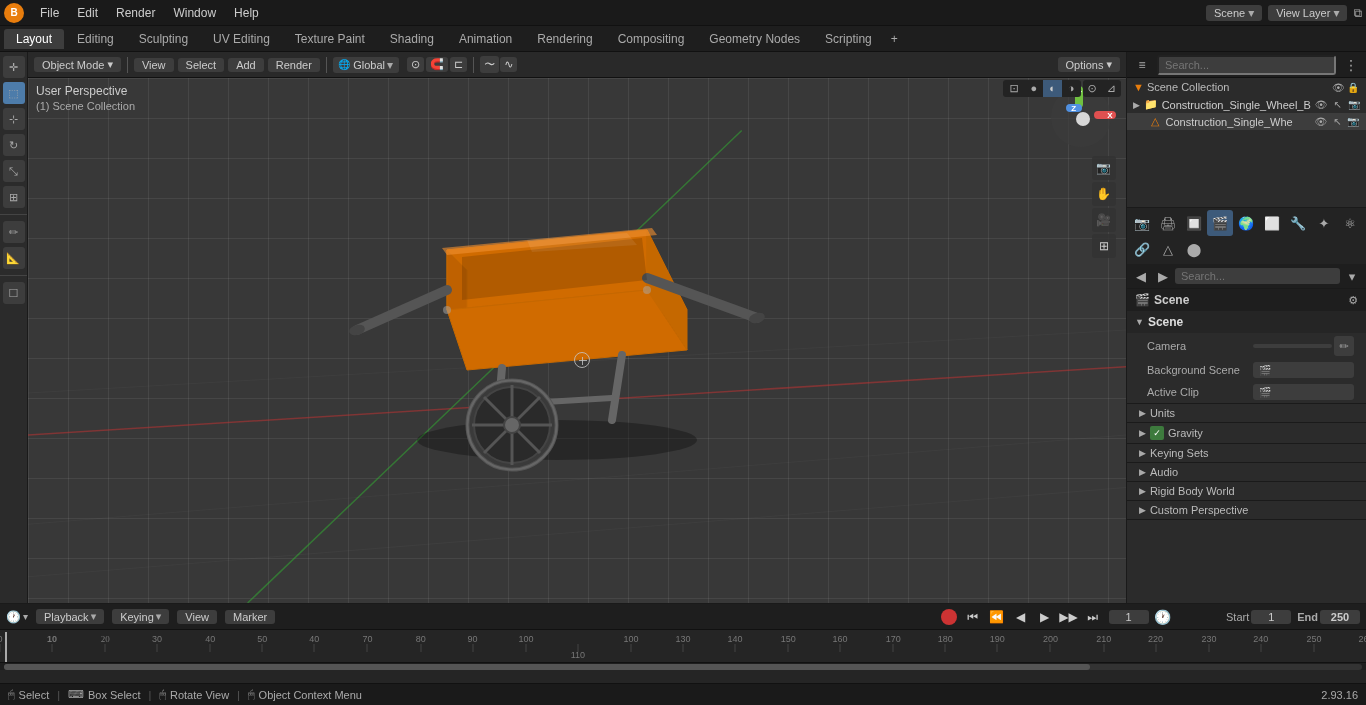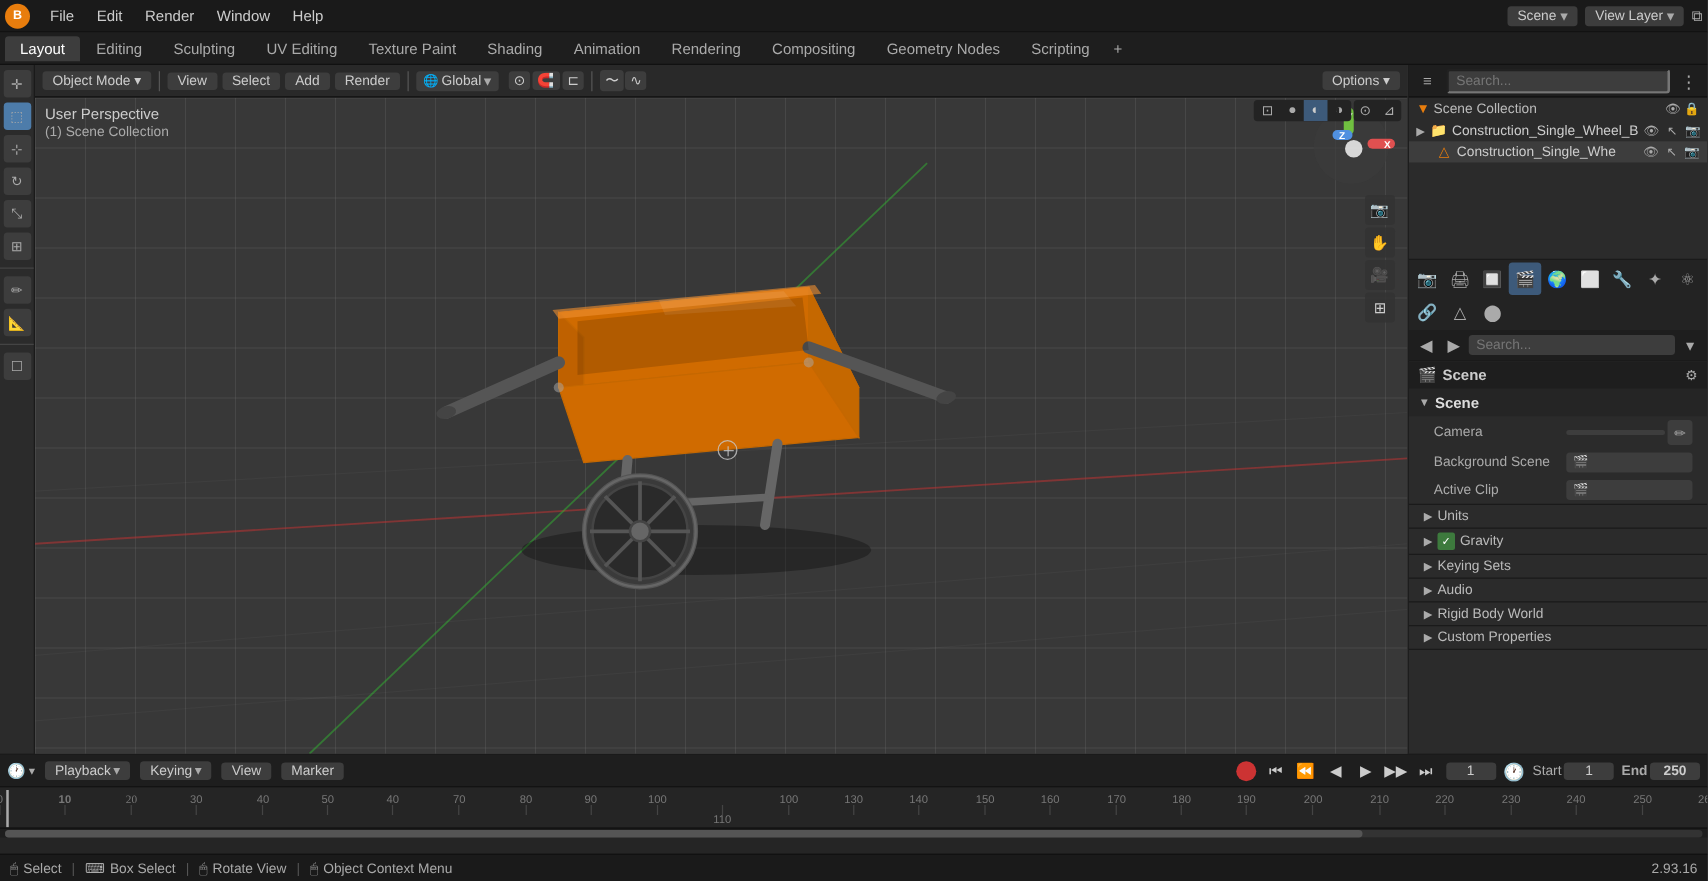--- a/index.html
+++ b/index.html
@@ -541,21 +541,21 @@
         <div class="prop-section">
           <div class="prop-section-item">
             <span class="arrow">▶</span>
             <span>Rigid Body World</span>
           </div>
         </div>
 
         <div class="prop-section">
           <div class="prop-section-item">
             <span class="arrow">▶</span>
-            <span>Custom Properties</span>
+            <span>Custom Perspective</span>
           </div>
         </div>
 
       </div>
     </div>
 
   </div>
 
   <div id="bottom-area">
 
@@ -585,21 +585,21 @@
           <div class="tl-ctrl-btn">◀</div>
           <div class="tl-ctrl-btn">▶</div>
           <div class="tl-ctrl-btn">▶▶</div>
           <div class="tl-ctrl-btn">⏭</div>
         </div>
 
         <div class="tl-input">1</div>
 
         <div style="cursor:pointer;color:#aaa;font-size:14px;">🕐</div>
 
-        <div style="display:flex; align-items:center; gap:2px;">
+        <div style="display:flex; align-items:center; gap:2px;margin-left:48px;">
           <span style="color:#aaa;font-size:11px;">Start</span>
           <div class="tl-input">1</div>
         </div>
 
         <div style="display:flex; align-items:center; gap:2px;font-weight:bold;">
           <span style="color:#aaa;font-size:11px;">End</span>
           <div class="tl-input">250</div>
         </div>
       </div>
     </div>

